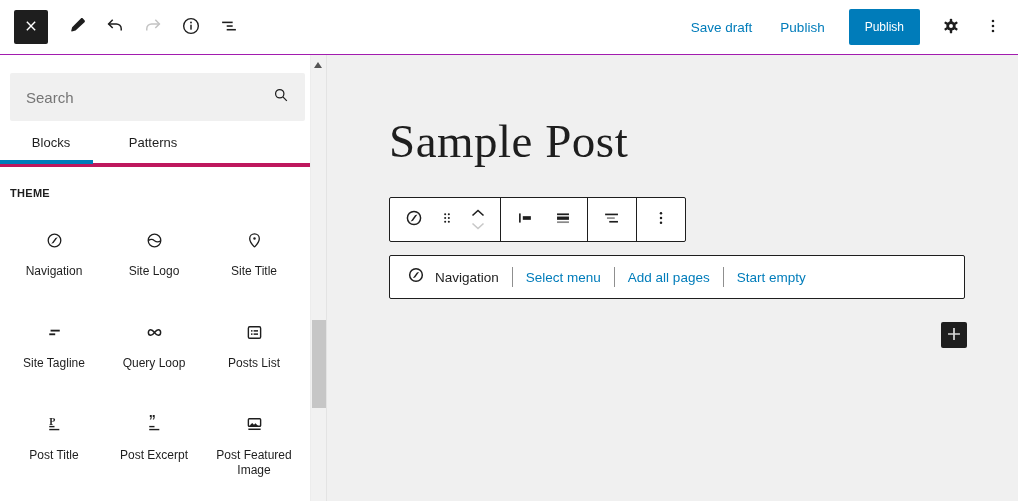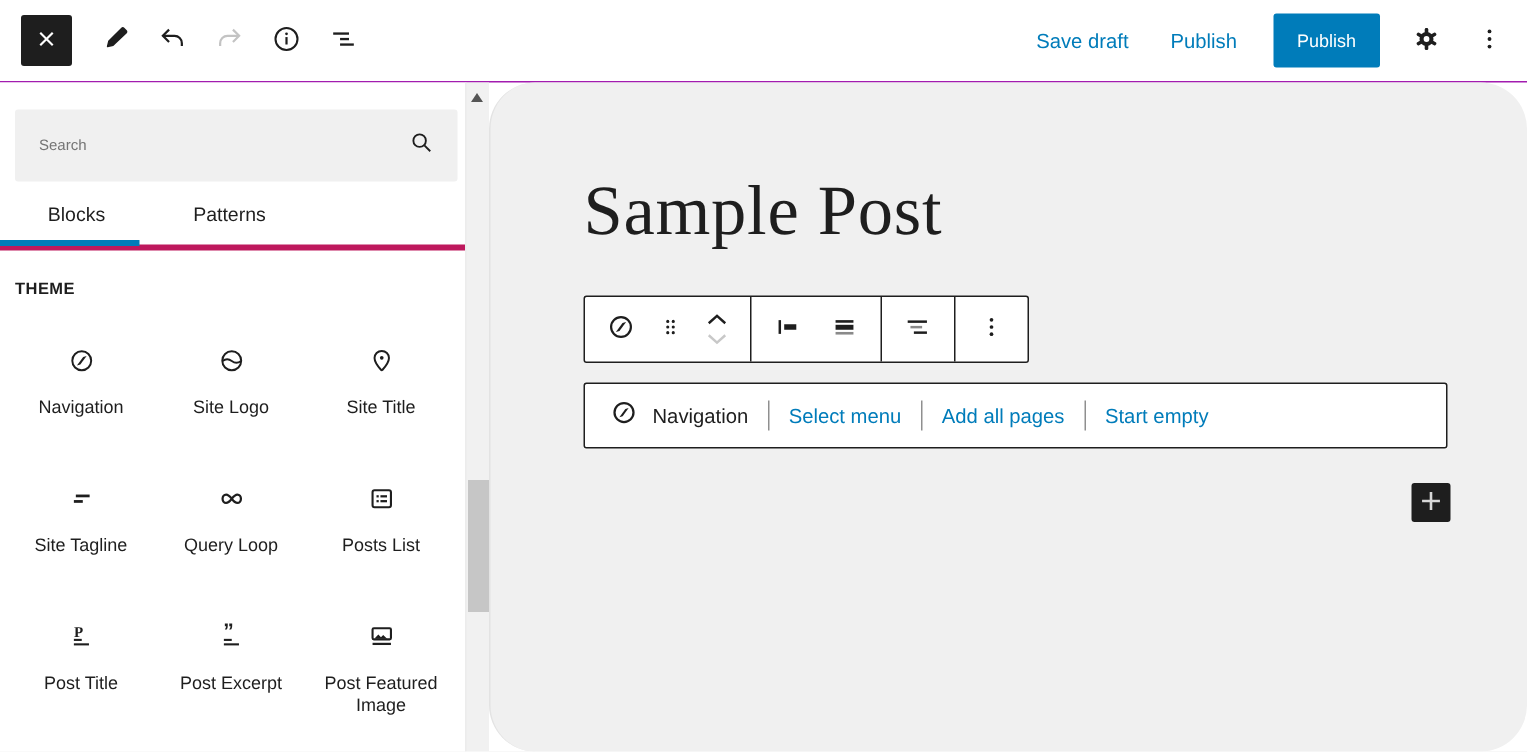--- a/index.html
+++ b/index.html
@@ -38,21 +38,21 @@
   
   .main { display:flex; height:446px; }
   
   .inserter { width:310px; background:#fff; flex:0 0 310px; }
   .search-box {
     margin:18px 5px 0 10px; height:48px; background:#f0f0f0; border-radius:2px;
     display:flex; align-items:center; padding:0 14px;
   }
   .search-input {
     flex:1; border:none; background:none; outline:none;
-    font-size:10px; color:#1e1e1e; font-family:inherit;
+    font-size:15px; color:#1e1e1e; font-family:inherit;
   }
   .search-input::placeholder { color:#757575; }
   .tabs { display:flex; height:46px; border-bottom:4px solid #be185d; }
   .tab {
     width:102px; display:flex; align-items:center; justify-content:center;
     font-size:13px; font-weight:500; position:relative; cursor:pointer; color:#1e1e1e;
   }
   .tab.active::after {
     content:""; position:absolute; bottom:-1px; left:0; width:93px; height:4px;
     background:#007cba;
@@ -79,21 +79,20 @@
   .scroll-up-arrow {
     position:absolute; top:7px; left:3px; width:0; height:0;
     border-left:4.5px solid transparent; border-right:4.5px solid transparent;
     border-bottom:6px solid #555;
   }
   .scroll-thumb { position:absolute; top:265px; left:1px; width:14px; height:88px; background:#c6c6c6; }
   
   .canvas {
     flex:1; background:#f0f0f0; border-left:1px solid #e3e3e3;
     padding:58px 0 0 62px;
-    border-radius:31px;
   }
   .content { width:578px; display:flex; flex-direction:column; }
   .post-title {
     margin:0; font-family:"Liberation Serif", serif; font-weight:300;
     font-size:47px; line-height:1.2; color:#1e1e1e; letter-spacing:.5px; cursor:text;
   }
   .block-toolbar {
     margin-top:28px; display:inline-flex; align-self:flex-start;
     background:#fff; border:1px solid #1e1e1e; border-radius:2px; height:45px;
   }

